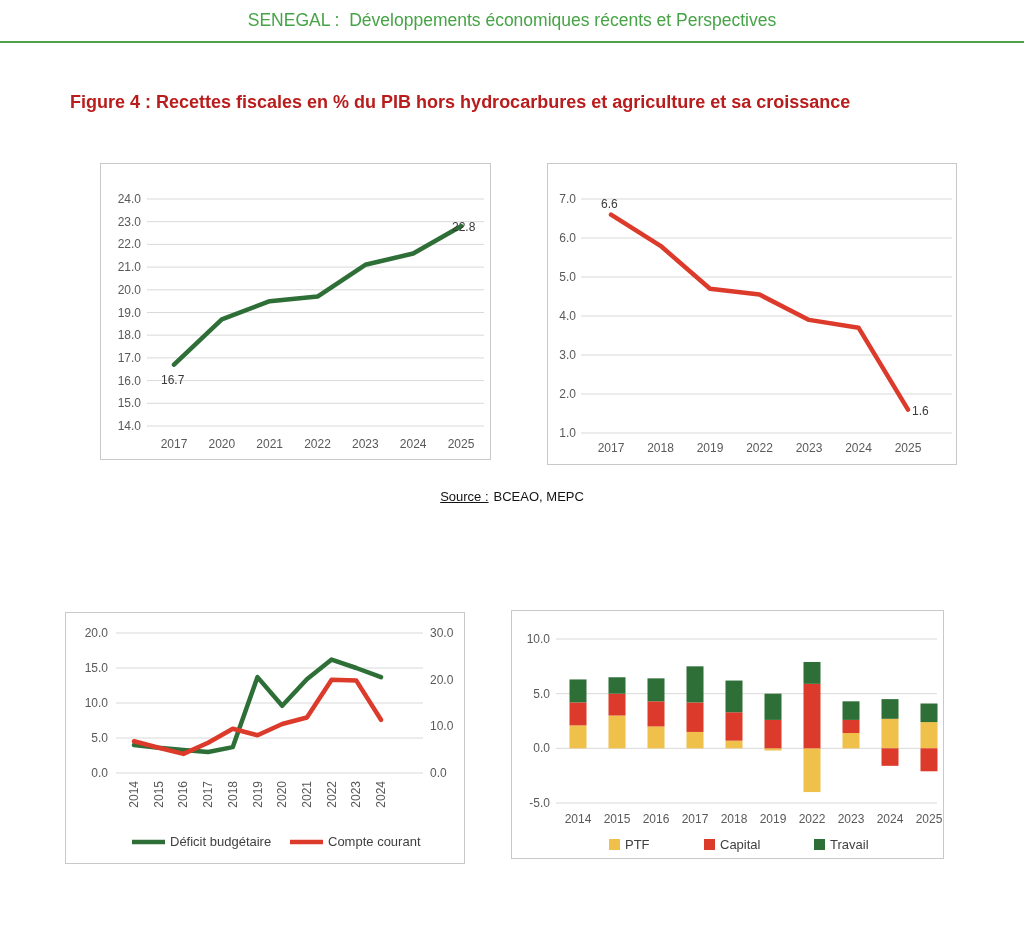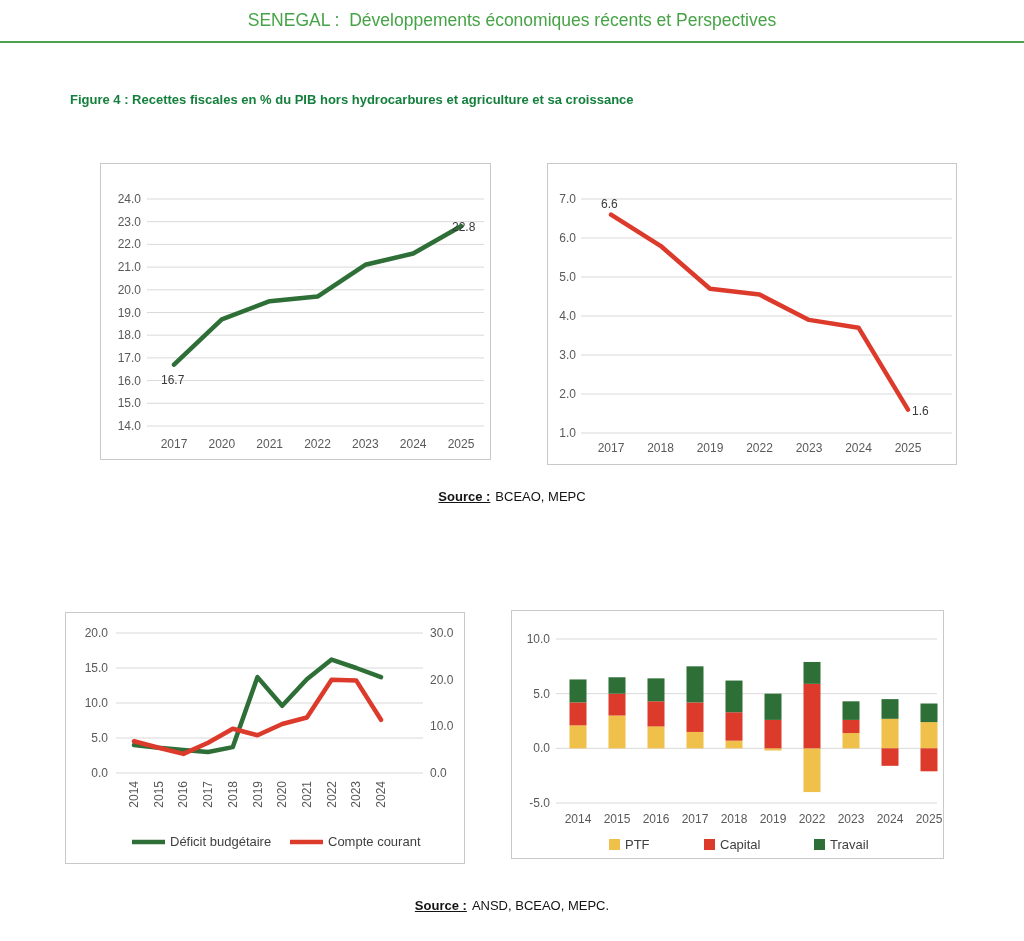--- a/index.html
+++ b/index.html
@@ -1,34 +1,34 @@
 <!DOCTYPE html>
 <html><head>
 <meta charset="utf-8">
 <style>
   html,body{margin:0;padding:0;background:#ffffff;}
   .page{position:relative;width:1024px;height:941px;background:#ffffff;overflow:hidden;
         font-family:"Liberation Sans",sans-serif;}
   .header-title{position:absolute;top:10px;left:0;width:100%;text-align:center;
         color:#46a346;font-size:17.5px;white-space:pre;}
   .header-rule{position:absolute;top:41px;left:0;width:100%;height:2px;background:#4ea24e;}
-  .fig-title{position:absolute;color:#15803d;font-weight:bold;font-size:13px;white-space:pre;}
+  .fig-title{position:absolute;color:#b91c1c;font-weight:bold;font-size:18px;white-space:pre;}
   #fig4-title{left:70px;top:92px;}
   #fig5-title{left:72px;top:549px;}
   #fig6-title{left:565px;top:549px;}
   .chart-box{position:absolute;background:#ffffff;border:1px solid #c9c9c9;box-sizing:content-box;}
   #fig4_left{left:100px;top:163px;width:389px;height:295px;}
   #fig4_right{left:547px;top:163px;width:408px;height:300px;}
   #fig5{left:65px;top:612px;width:398px;height:250px;}
   #fig6{left:511px;top:610px;width:431px;height:247px;}
   .chart-box svg{display:block;}
   .source-line{position:absolute;left:0;width:100%;text-align:center;font-size:13px;color:#141414;}
   #source1{top:489px;}
   #source2{top:898px;}
-  .source-label{font-weight:bold;text-decoration:underline;}
+  .source-label{font-weight:normal;text-decoration:underline;}
   .source-text{margin-left:5px;}
   .tick{fill:#595959;font-size:12px;font-family:"Liberation Sans",sans-serif;}
   .dlabel{fill:#3a3a3a;font-size:12px;font-family:"Liberation Sans",sans-serif;}
   .lgd{fill:#3f3f3f;font-size:13px;font-family:"Liberation Sans",sans-serif;}
 </style>
 </head>
 <body>
 
 <div class="page">
 
@@ -192,15 +192,14 @@
         <rect x="408.5" y="92.50666666666667" width="17" height="18.586666666666645" fill="#2e6e37"></rect>
         <rect x="97" y="228" width="11" height="11" fill="#efc04a"></rect>
         <text x="113" y="238" class="lgd">PTF</text>
         <rect x="192" y="228" width="11" height="11" fill="#dc3a2b"></rect>
         <text x="208" y="238" class="lgd">Capital</text>
         <rect x="302" y="228" width="11" height="11" fill="#2e6e37"></rect>
         <text x="318" y="238" class="lgd">Travail</text>
       </svg>
     </div>
 
-  <div class="source-line" id="source2"><span class="source-label">Source :</span><span class="source-text">ANSD, BCEAO, MEPC.</span></div>
 
 </div>
 
 </body></html>

